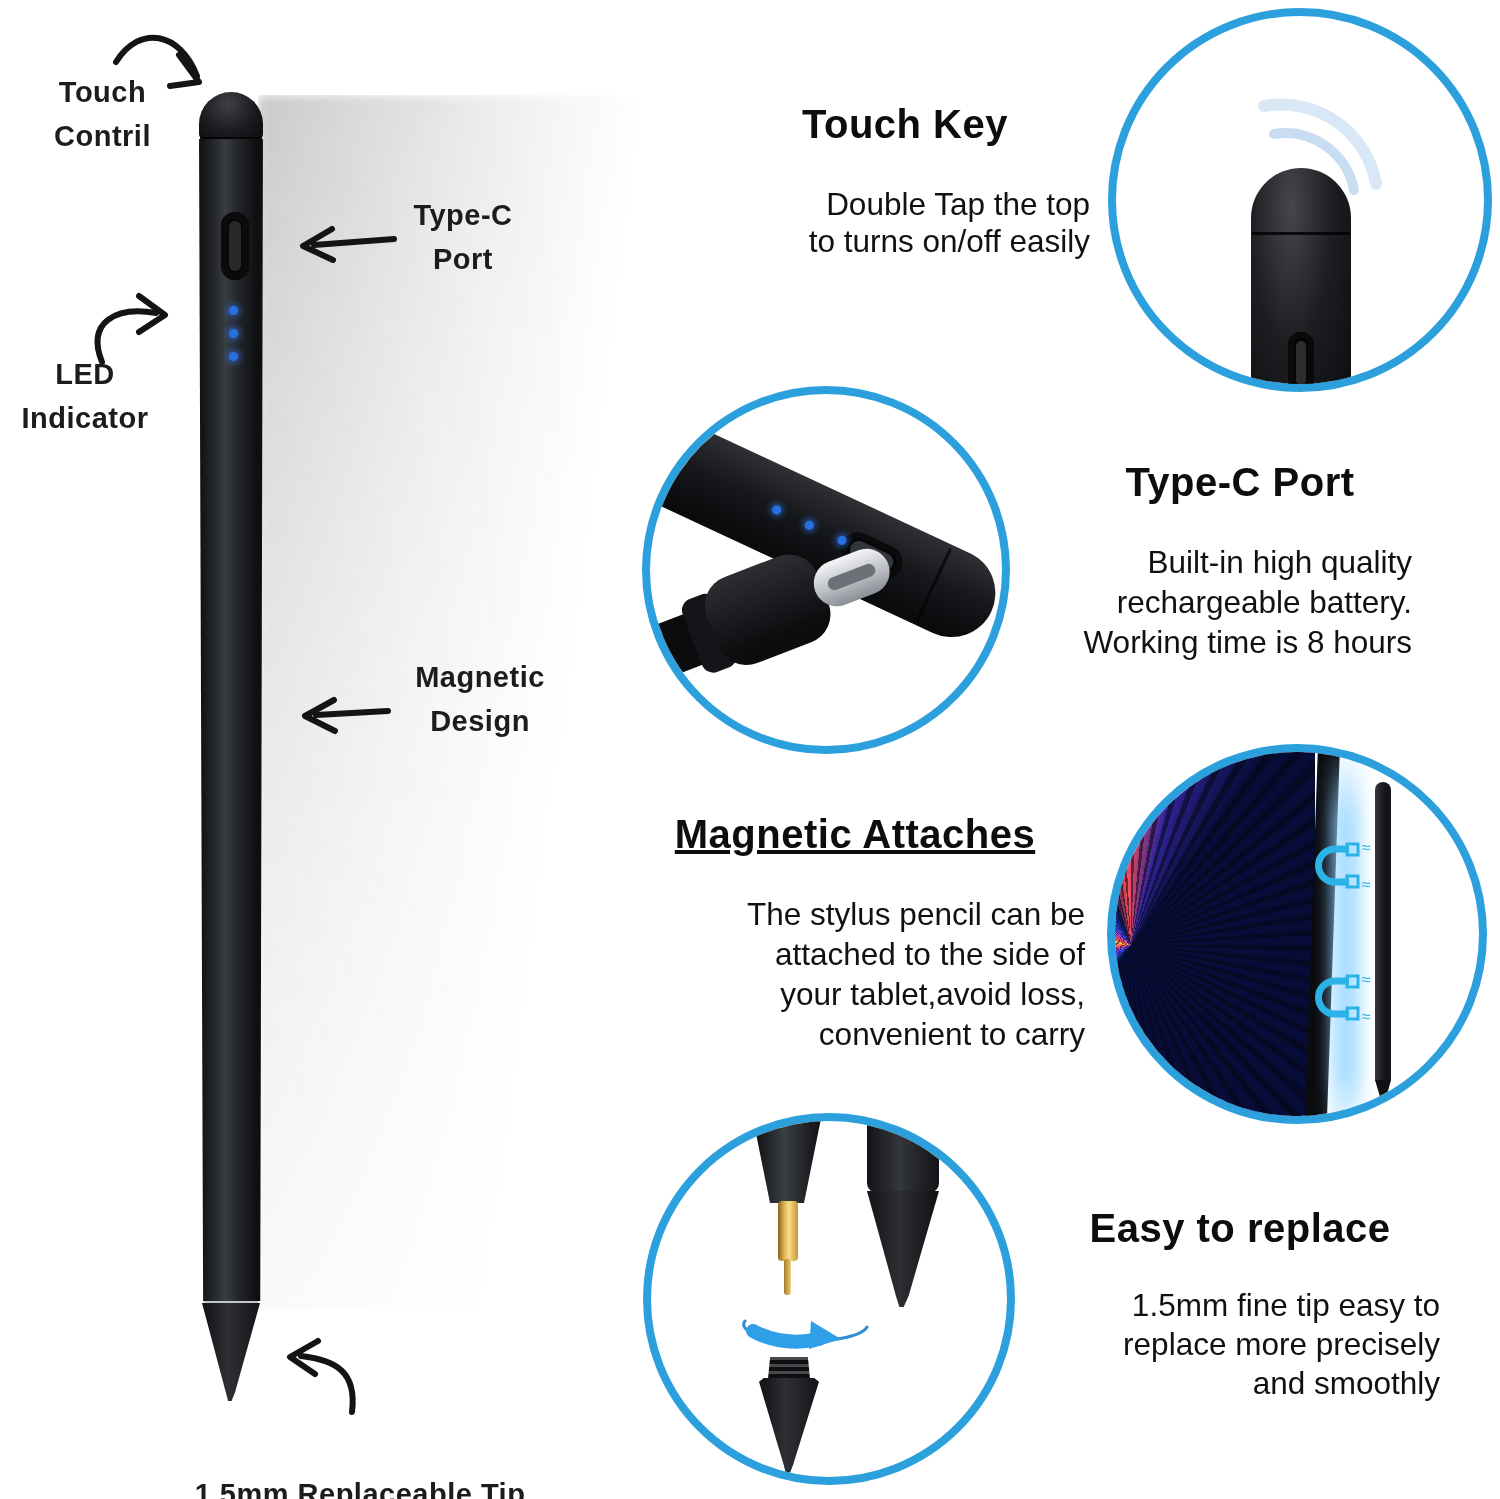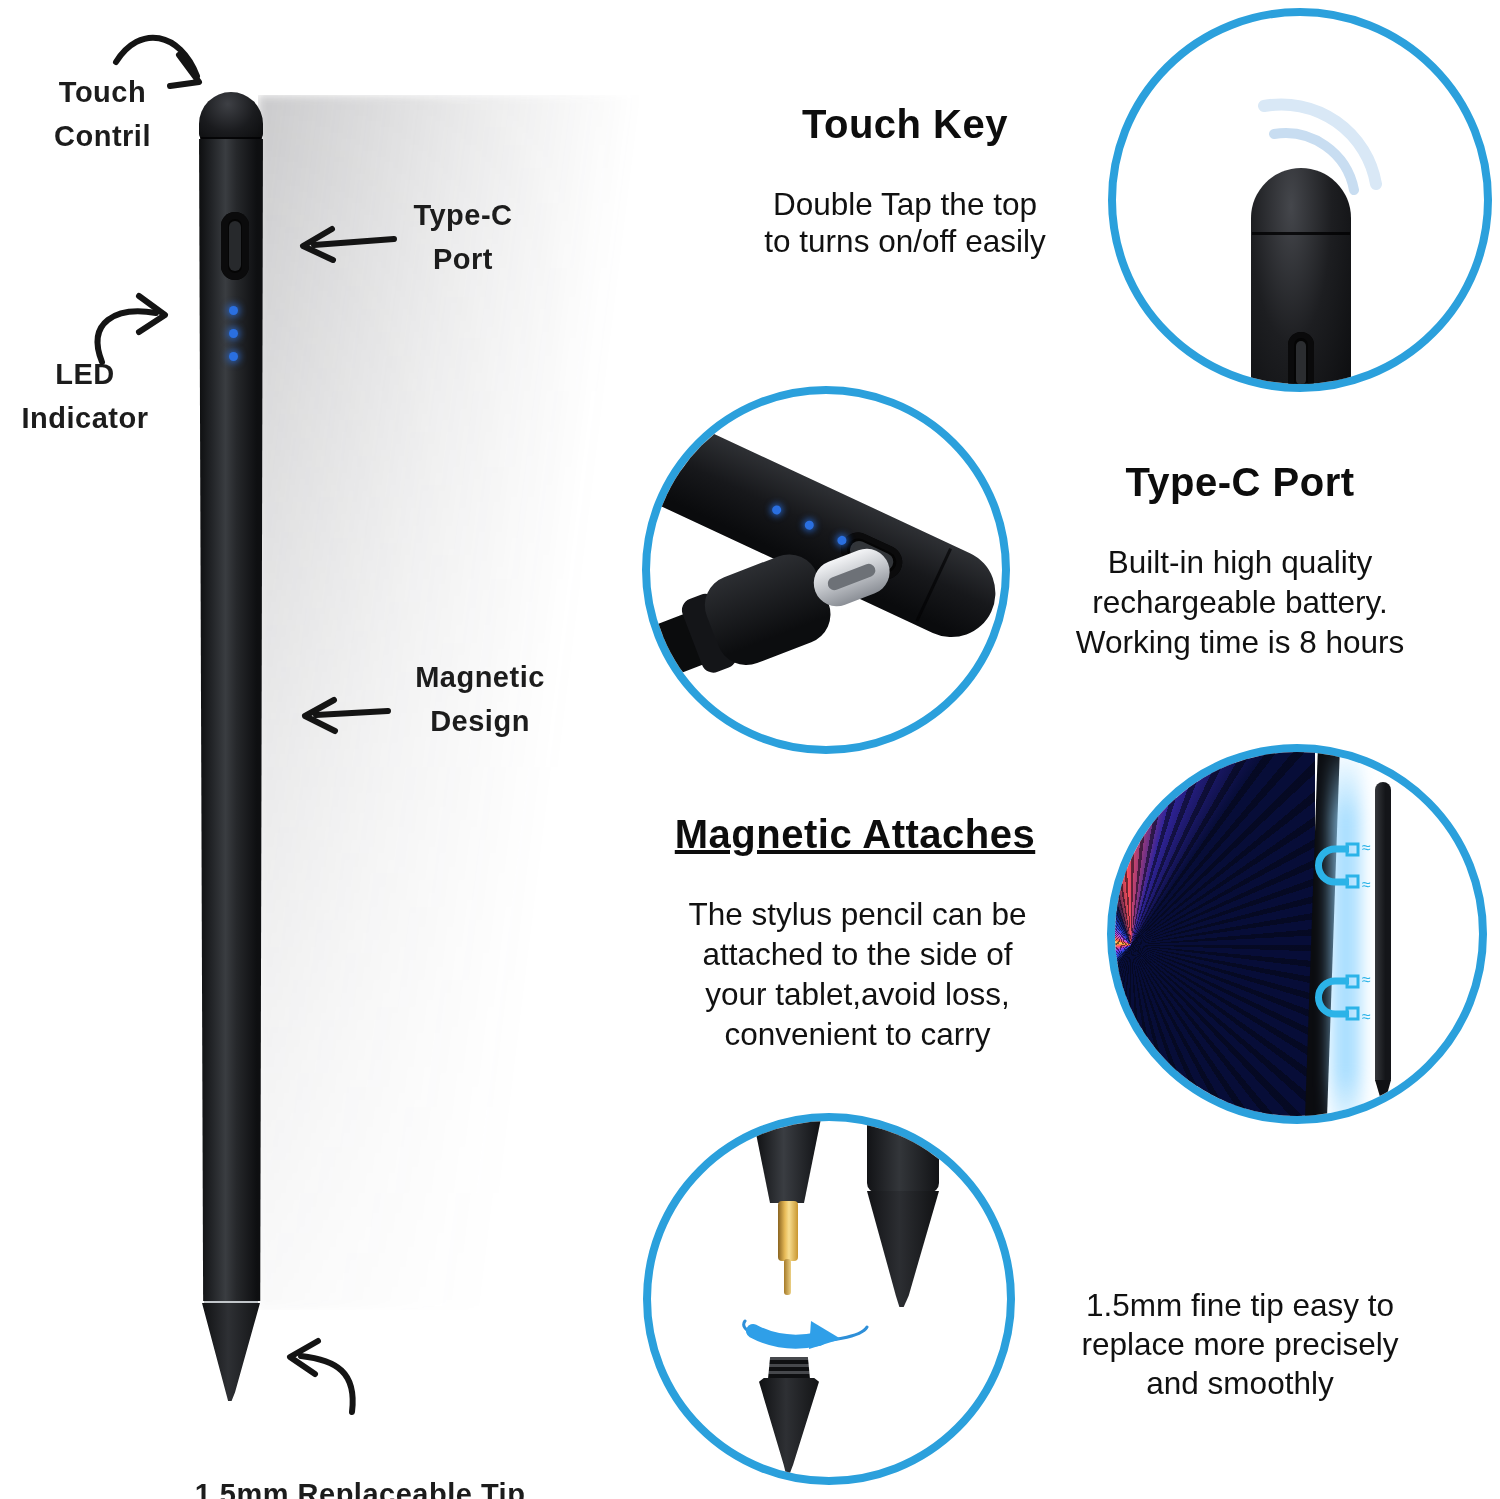--- a/index.html
+++ b/index.html
@@ -5,21 +5,21 @@
   html,body{margin:0;padding:0;background:#fff;}
   .canvas{position:relative;width:1500px;height:1499px;background:#ffffff;overflow:hidden;
           font-family:"Liberation Sans", sans-serif;color:#151515;}
   .abs{position:absolute;}
 
   
   .lbl{font-size:29px;font-weight:600;line-height:44px;text-align:center;color:#1c1c1c;letter-spacing:.5px;}
   .lbl-line{display:block;}
   .h-title{font-size:40px;font-weight:bold;text-align:center;color:#0d0d0d;letter-spacing:.5px;white-space:nowrap;}
   .h-body{font-size:31.5px;text-align:center;color:#111;}
-  .h-body span{display:block;}
+  .h-body span{display:block;text-align:right;}
 
   
   .circle{border:8px solid #2ba0dc;border-radius:50%;overflow:hidden;background:#fff;box-sizing:border-box;}
 
   
   .pen-shadow{left:258px;top:95px;width:470px;height:1215px;
     background:linear-gradient(97deg, rgba(70,70,76,.30) 0%, rgba(70,70,76,.12) 34%, rgba(255,255,255,0) 62%);
     -webkit-mask-image:linear-gradient(to bottom, rgba(0,0,0,.95), rgba(0,0,0,.5) 55%, rgba(0,0,0,.18));
     mask-image:linear-gradient(to bottom, rgba(0,0,0,.95), rgba(0,0,0,.5) 55%, rgba(0,0,0,.18));
     filter:blur(5px);}
@@ -200,21 +200,21 @@
     </div>
     <div class="c2-cable">
       <div class="c2-cord"></div>
       <div class="c2-collar"></div>
       <div class="c2-plug"></div>
       <div class="c2-metal"></div>
       <div class="c2-metal-slot"></div>
     </div>
   </div>
   <div class="abs h-title" style="left:1050px;top:460px;width:380px;">Type-C Port</div>
-  <div class="abs h-body" style="left:1025px;top:542px;width:430px;line-height:40px;">
+  <div class="abs h-body" style="left:982px;top:542px;width:430px;line-height:40px;">
     <span>Built-in high quality</span>
     <span>rechargeable battery.</span>
     <span>Working time is 8 hours</span>
   </div>
 
   <div class="abs h-title" style="left:605px;top:812px;width:500px;text-decoration:underline;">Magnetic Attaches</div>
   <div class="abs h-body" style="left:630px;top:894px;width:455px;line-height:40px;">
     <span>The stylus pencil can be</span>
     <span>attached to the side of</span>
     <span>your tablet,avoid loss,</span>
@@ -249,19 +249,20 @@
     <div class="c4-tip2-top"></div>
     <div class="c4-tip2-cone"></div>
     <svg style="position:absolute;left:78px;top:170px;" width="150" height="62" viewBox="0 0 150 62">
       <path d="M16,30 a62,17 0 1 0 122,6" fill="none" stroke="#2e8fd8" stroke-width="3" stroke-linecap="round"></path>
       <path d="M24,40 q30,16 66,8" fill="none" stroke="#2f9fe8" stroke-width="14" stroke-linecap="round"></path>
       <polygon points="112,48 82,30 80,58" fill="#2f9fe8"></polygon>
     </svg>
     <div class="c4-threads"></div>
     <div class="c4-cone"></div>
   </div>
+  <div class="abs h-title" style="left:1030px;top:1206px;width:420px;">Easy to replace</div>
   <div class="abs h-body" style="left:1040px;top:1286px;width:400px;line-height:39px;">
     <span>1.5mm fine tip easy to</span>
     <span>replace more precisely</span>
     <span>and smoothly</span>
   </div>
 
 </div>
 
 </body></html>

